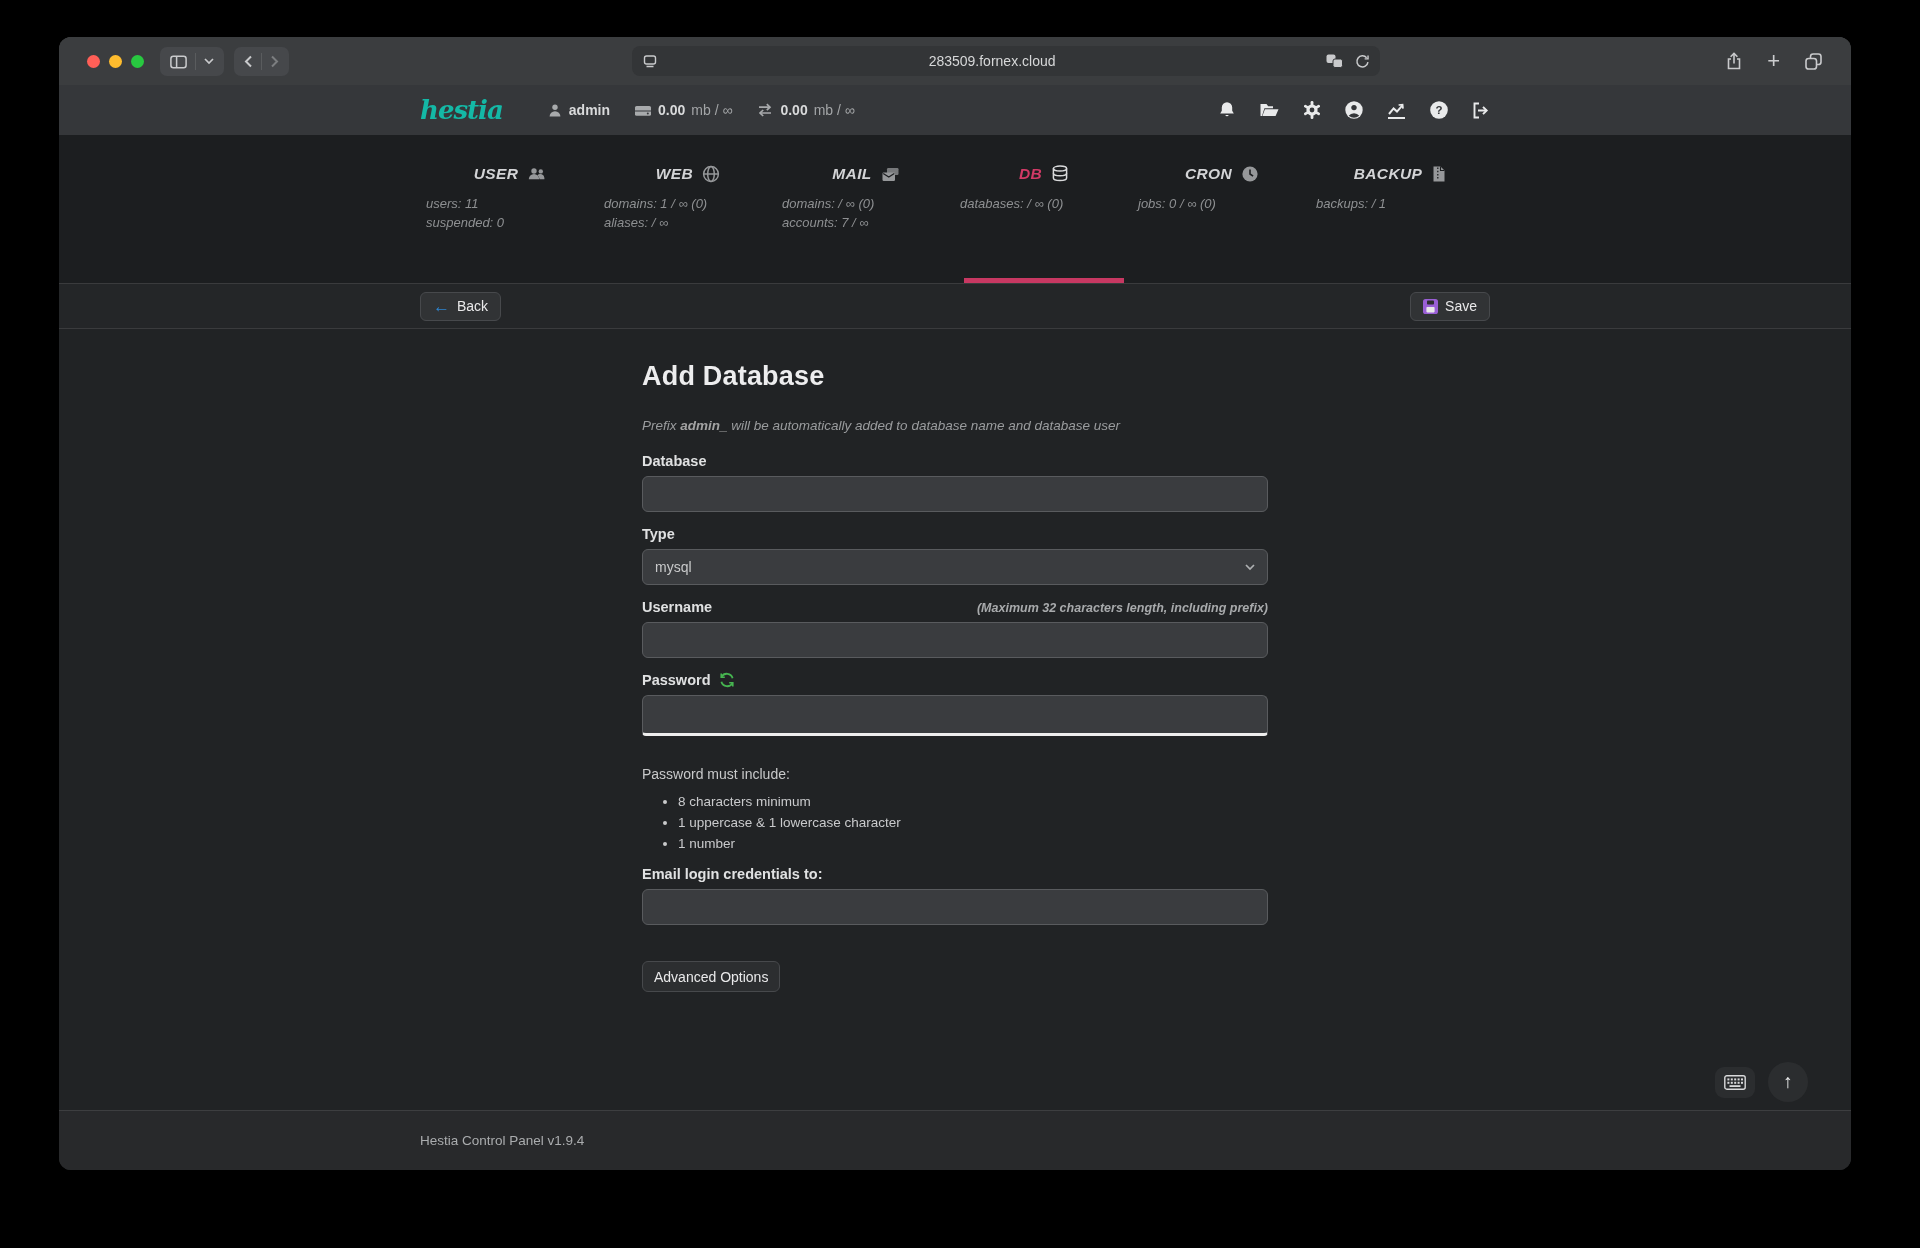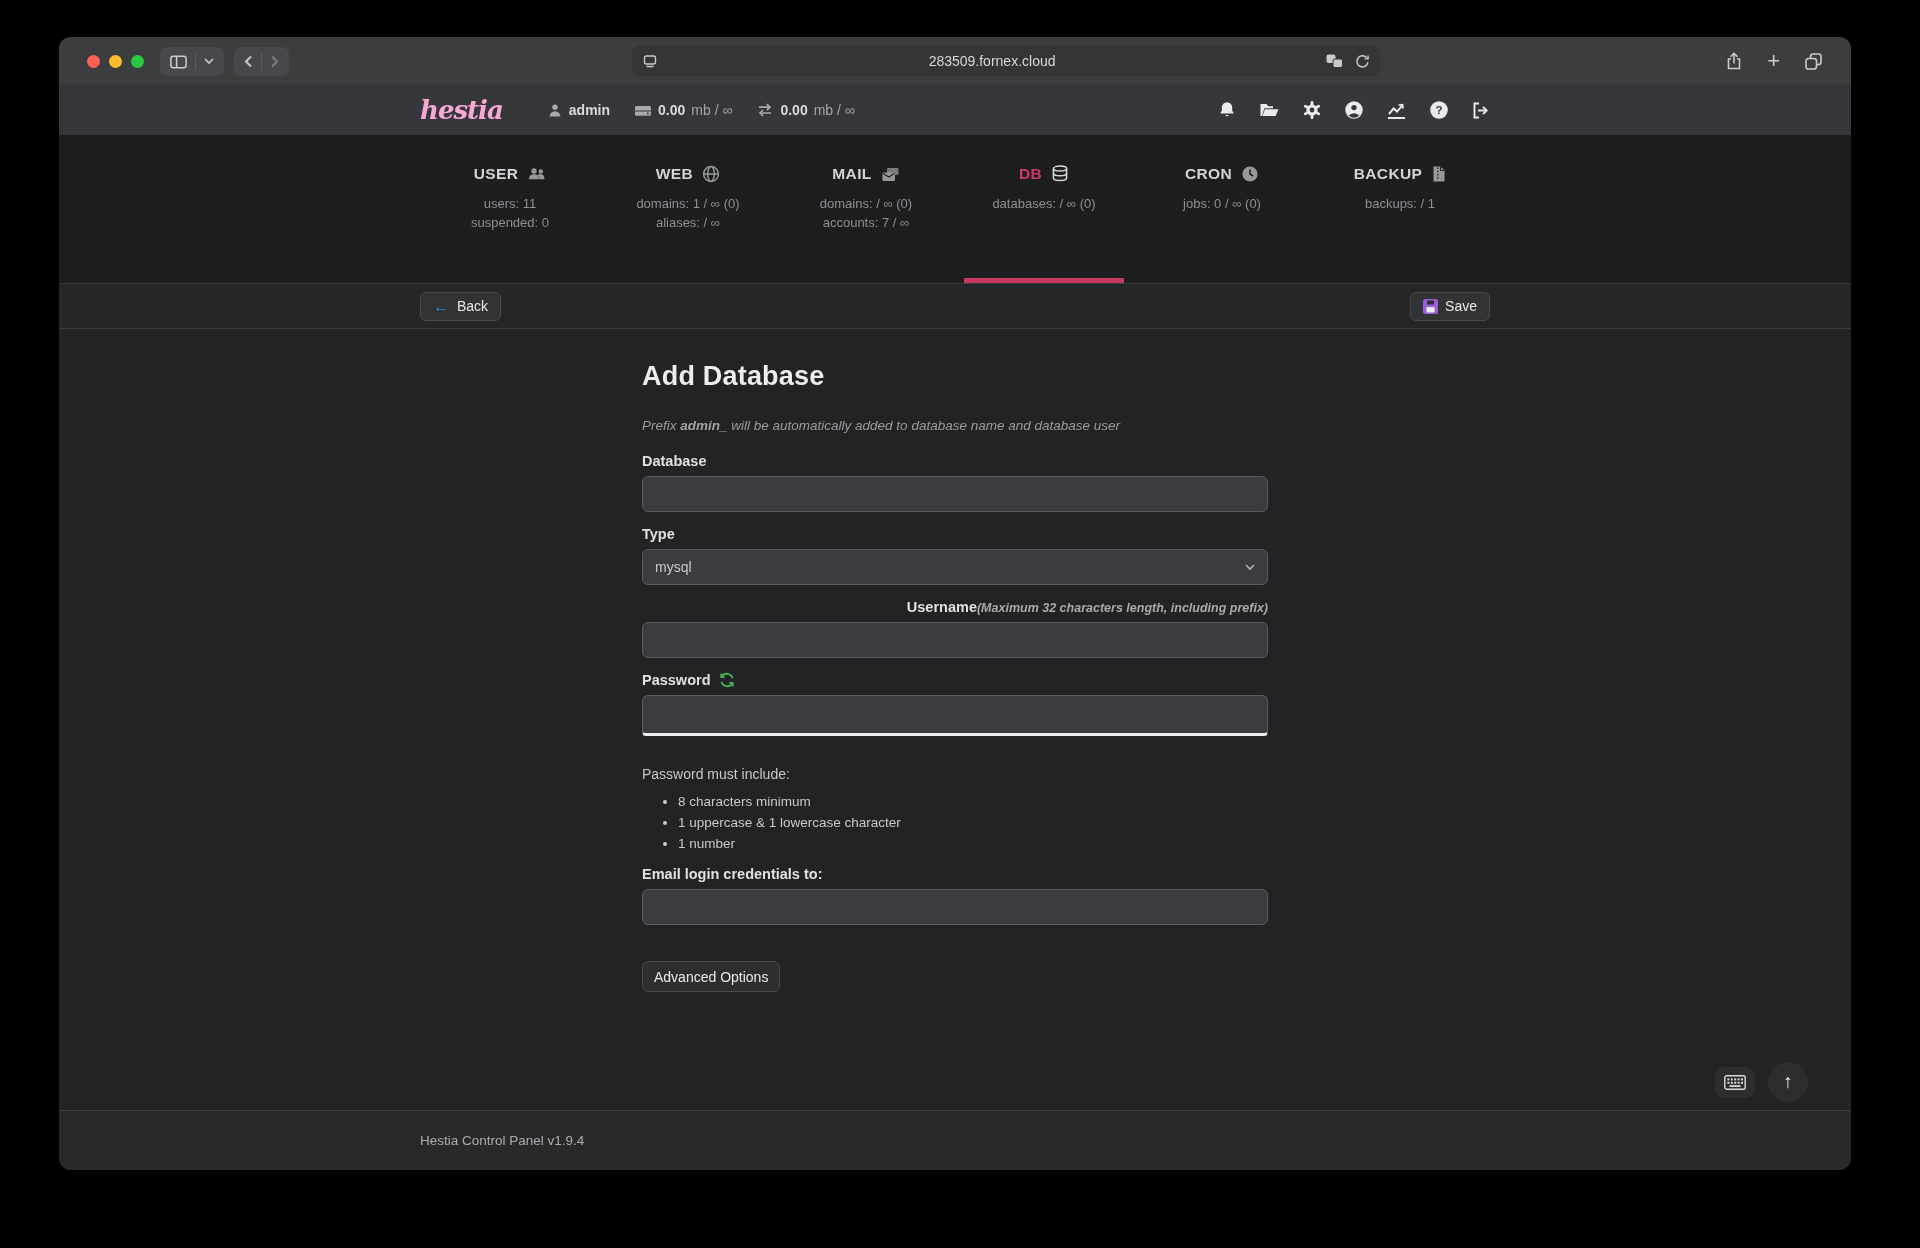--- a/index.html
+++ b/index.html
@@ -24,31 +24,31 @@
   .url-wrap { flex:1; display:flex; justify-content:center; }
   .url-field { width:748px; height:30px; background:#333537; border-radius:8px; display:flex; align-items:center; padding:0 10px; color:#d7d8d9; font-size:14px; }
   .url-field .grow { flex:1; text-align:center; }
   .right-tools { display:flex; align-items:center; gap:24px; color:#cbccce; margin-left:12px; }
   .plus-glyph { font-size:22px; color:#cbccce; line-height:1; }
 
   
   .hestia-header { height:50px; background:#35373a; flex:0 0 auto; }
   .container { width:1070px; margin:0 auto; height:100%; }
   .hh-inner { display:flex; align-items:center; height:100%; }
-  .logo { font-family:"DejaVu Serif", serif; font-style:italic; font-weight:bold; font-size:26px; color:#f9a8d4; margin-right:44px; letter-spacing:-1px; }
+  .logo { font-family:"DejaVu Serif", serif; font-style:italic; font-weight:bold; font-size:26px; color:#14b8a6; margin-right:44px; letter-spacing:-1px; }
   .usage { display:flex; align-items:center; gap:24px; color:#d9dadb; font-size:14px; font-weight:bold; }
   .usage .item { display:flex; align-items:center; gap:6px; }
   .usage .unit { color:#a3a5a7; font-weight:normal; }
   .usage svg { color:#a8aaac; }
   .hh-icons { margin-left:auto; display:flex; align-items:center; gap:22px; color:#e9eaeb; }
 
   
   .nav-section { height:148px; background:#1c1e20; flex:0 0 auto; }
   .tabs { display:flex; justify-content:center; gap:10px; height:100%; }
-  .tab { width:168px; height:100%; position:relative; padding-top:30px; text-align:center; cursor:default; }
+  .tab { width:168px; height:100%; position:relative; padding-top:30px; text-align:left; cursor:default;font-style:italic; }
   .tab-title { display:flex; align-items:center; justify-content:center; gap:9px; font-size:15.5px; font-weight:bold; letter-spacing:.4px; color:#d3d4d6; }
   .tab-title svg { color:#96989a; }
   .tab-stats { margin-top:11px; font-size:13px; color:#8e9092; line-height:19px; }
   .tab.active .tab-label { color:#d13a66; }
   .tab.active .tab-title svg { color:#d9dadb; }
   .tab.active::after { content:""; position:absolute; left:50%; transform:translateX(-50%); bottom:0; width:160px; height:5px; background:#c73862; }
 
   
   .toolbar { height:46px; background:#242628; border-top:1px solid #3a3b3d; border-bottom:1px solid #3a3b3d; flex:0 0 auto; }
   .tb-inner { display:flex; align-items:center; height:100%; }
@@ -56,21 +56,21 @@
   .back-arrow { color:#2e86d1; font-size:17px; font-weight:bold; line-height:1; }
   .save-btn { margin-left:auto; }
 
   
   .content { flex:1 1 auto; background:#212325; position:relative; }
   .form-col { width:626px; margin:0 auto; padding-top:32px; }
   h1.page-title { font-size:27px; font-weight:bold; color:#ededee; margin-bottom:26px; letter-spacing:.2px; }
   .prefix-note { font-style:italic; color:#9a9c9e; font-size:13.5px; margin-bottom:20px; }
   .prefix-note b { color:#a3a3a3; }
   .field-label { font-size:14.5px; font-weight:bold; color:#e0e1e2; margin-bottom:7px; display:flex; align-items:center; gap:8px; }
-  .label-row { display:flex; justify-content:flex-end; align-items:baseline; margin-bottom:7px; }
+  .label-row { display:flex; justify-content:space-between; align-items:baseline; margin-bottom:7px; }
   .label-row .field-label { margin-bottom:0; }
   .hint { font-style:italic; font-size:12.5px; color:#a8aaac; font-weight:bold; }
   .text-input { width:100%; height:36px; background:#3a3c3f; border:1px solid #595b5e; border-radius:6px; margin-bottom:14px; color:#e4e4e4; font-size:14px; padding:0 12px; font-family:inherit; }
   .password-input { height:41px; border-bottom:3px solid #eeeeee; border-radius:6px 6px 4px 4px; }
   .select-wrap { position:relative; margin-bottom:14px; }
   .select { appearance:none; -webkit-appearance:none; width:100%; height:36px; background:#3a3c3f; border:1px solid #595b5e; border-radius:6px; color:#c9cacb; font-size:14px; padding:0 12px; font-family:inherit; }
   .select-chevron { position:absolute; right:12px; top:50%; transform:translateY(-50%); color:#aeb0b2; pointer-events:none; display:flex; }
   .req-title { font-size:14px; color:#c8c9ca; margin:16px 0 9px; }
   .req-list { margin-left:22px; padding-left:14px; color:#c9cacc; font-size:13.5px; line-height:21px; }
   .email-block { margin-top:12px; }

